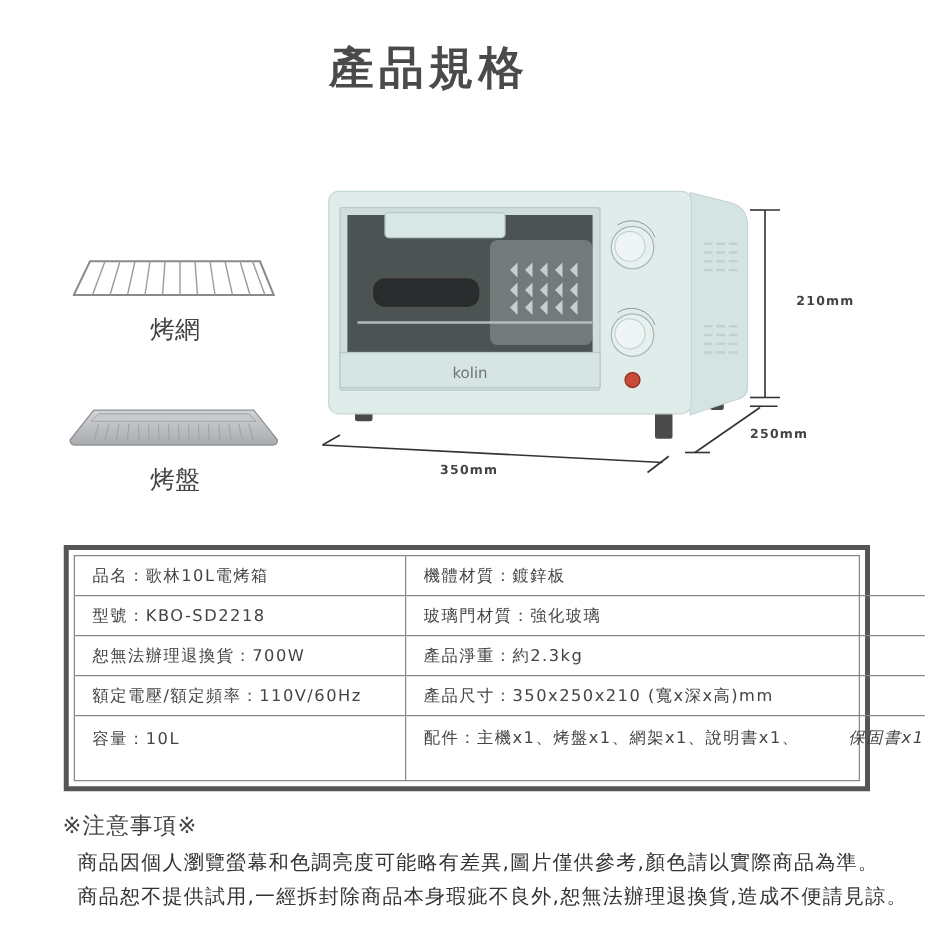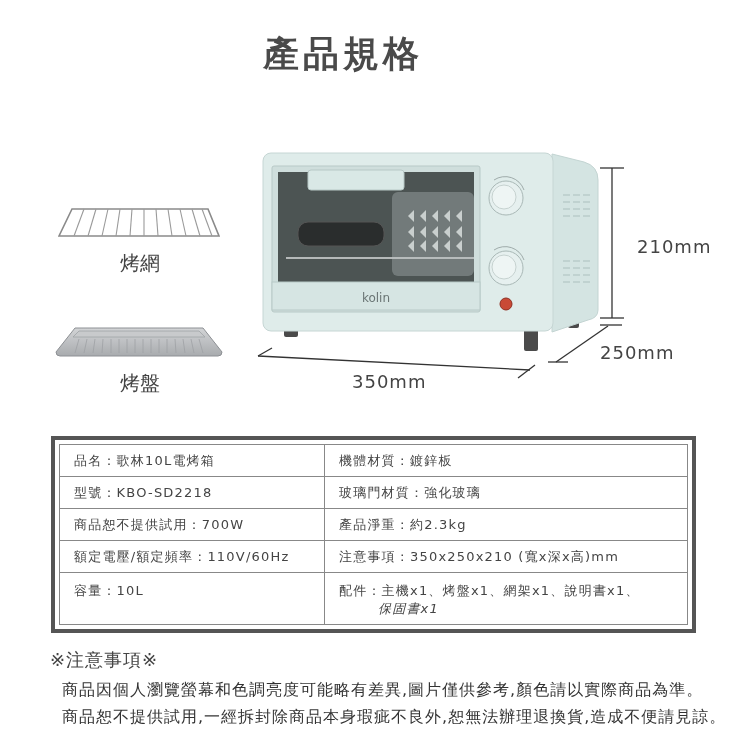--- a/index.html
+++ b/index.html
@@ -11,33 +11,33 @@
 
   
   .acc { position: absolute; }
   .acc-label { position: absolute; font-size: 20px; color: #444; width: 80px; text-align: center; }
   .rack { left: 58px; top: 208px; width: 162px; height: 30px; }
   .pan  { left: 55px; top: 327px; width: 168px; height: 30px; }
 
   
   .oven { position: absolute; left: 262px; top: 152px; width: 340px; height: 200px; }
 
-  .dim-text { position: absolute; font-size: 18px; font-weight: normal; color: #444; letter-spacing: 1px; }
+  .dim-text { position: absolute; font-size: 10px; font-weight: bold; color: #444; letter-spacing: 1px; }
 
   
   .spec-outer { position: absolute; left: 51px; top: 436px; width: 645px; height: 197px;
                 border: 4px solid #555; background: #fff; }
   .spec-inner { position: absolute; left: 4px; top: 4px; right: 4px; bottom: 4px;
                 border: 1px solid #888; }
   .spec-grid { display: grid; grid-template-columns: 265px 1fr; width: 100%; height: 100%; }
   .cell { border-bottom: 1px solid #888; font-size: 13px; color: #444; letter-spacing: 1.2px;
           padding-left: 14px; display: flex; align-items: center; height: 32px; white-space: nowrap; }
   .cell.left { border-right: 1px solid #888; }
   .cell.last { border-bottom: none; height: auto; flex: 1; align-items: flex-start; padding-top: 9px; }
-  .cell.multi { flex-direction: column; align-items: flex-start; line-height: 18px; }
+  .cell.multi { flex-direction: row; align-items: flex-start; line-height: 18px; }
   .cell .indent { padding-left: 39px; font-style: italic; }
 
   
   .notes-title { position: absolute; left: 50px; top: 648px; font-size: 18px; color: #444; letter-spacing: 1px; }
   .note-line { position: absolute; left: 62px; font-size: 16px; color: #333; letter-spacing: 1px; white-space: nowrap; }
 </style>
 </head>
 <body>
 
 <div class="title">產品規格</div>
@@ -192,25 +192,25 @@
 
 <div class="spec-outer">
   <div class="spec-inner">
     <div class="spec-grid" style="grid-template-rows: 32px 32px 32px 32px 1fr;">
       <div class="cell left">品名：歌林10L電烤箱</div>
       <div class="cell">機體材質：鍍鋅板</div>
 
       <div class="cell left">型號：KBO-SD2218</div>
       <div class="cell">玻璃門材質：強化玻璃</div>
 
-      <div class="cell left">商品恕不提供試用：700W</div>
+      <div class="cell left">恕無法辦理退換貨：700W</div>
       <div class="cell">產品淨重：約2.3kg</div>
 
       <div class="cell left">額定電壓/額定頻率：110V/60Hz</div>
-      <div class="cell">注意事項：350x250x210 (寬x深x高)mm</div>
+      <div class="cell">產品尺寸：350x250x210 (寬x深x高)mm</div>
 
       <div class="cell left last">容量：10L</div>
       <div class="cell last multi">
         <span>配件：主機x1、烤盤x1、網架x1、說明書x1、</span>
         <span class="indent">保固書x1</span>
       </div>
     </div>
   </div>
 </div>
 

